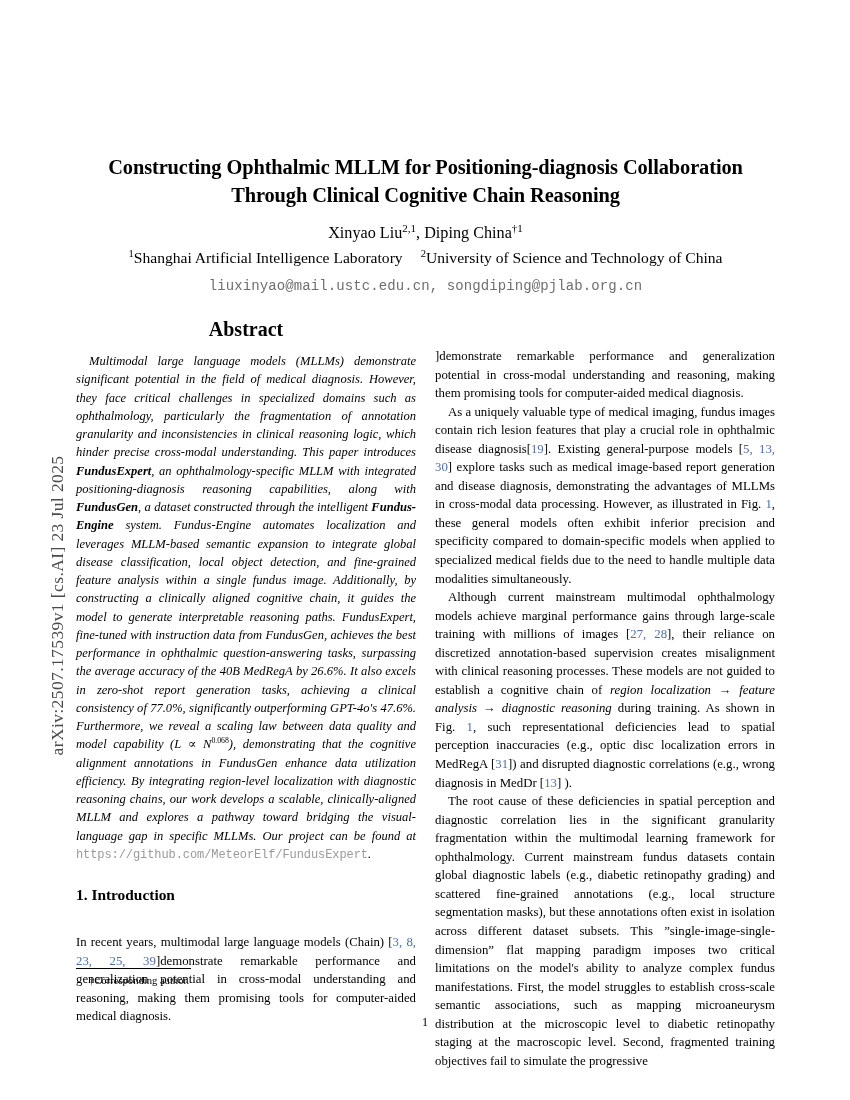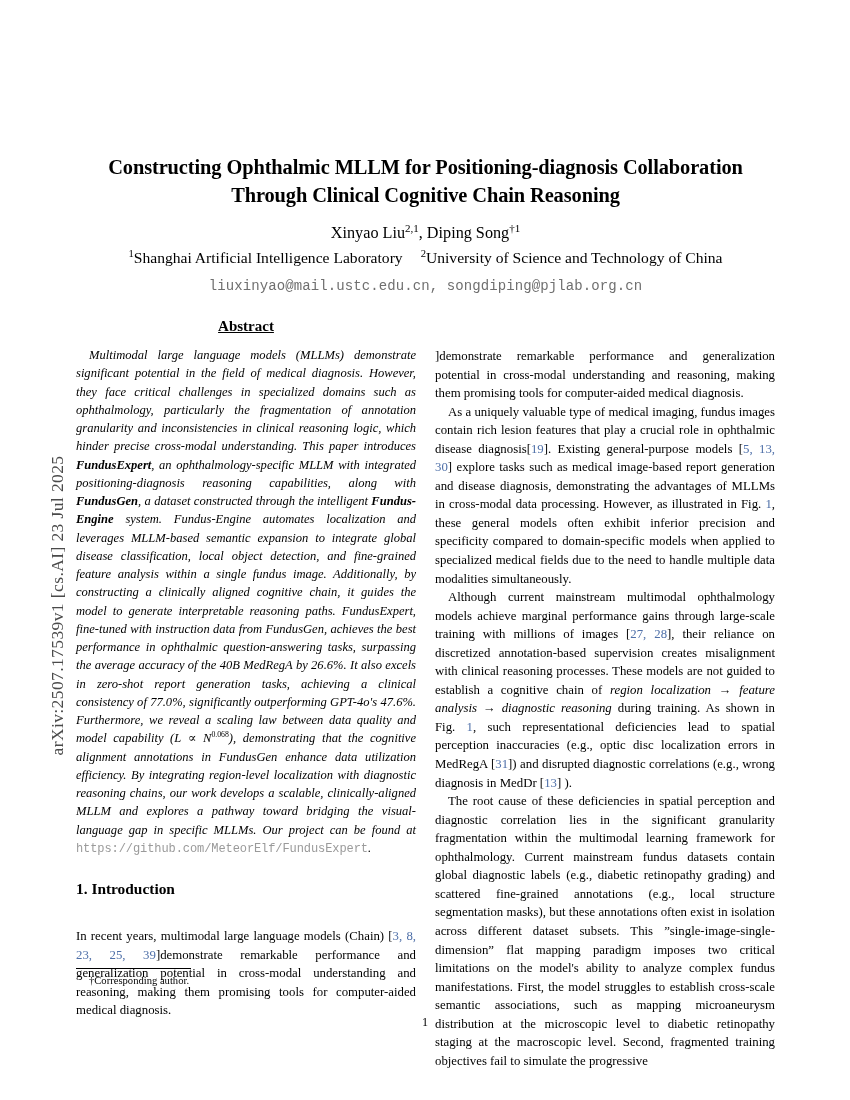--- a/index.html
+++ b/index.html
@@ -83,24 +83,23 @@
   .col {
     position: absolute;
     top: 318px;
     width: 340px;
   }
   .col-left  { left: 76px; }
   .col-right { left: 435px; }
 
   .section-head-center {
     text-align: center;
-    font-size: 15px;
+    font-size: 20px;
     font-weight: bold;
     margin: 0 0 11px 0;
-    text-decoration: underline;
   }
   .section-head {
     font-size: 15.4px;
     font-weight: bold;
     margin: 0 0 15px 0;
   }
 
   .abstract-body p,
   .body-text p {
     margin: 0;
@@ -174,21 +173,21 @@
   <div class="arxiv-stamp">arXiv:2507.17539v1  [cs.AI]  23 Jul 2025</div>
 
   <div class="title-block">
     <h1 class="paper-title">
       <span>Constructing Ophthalmic MLLM for Positioning-diagnosis Collaboration</span><br>
       <span>Through Clinical Cognitive Chain Reasoning</span>
     </h1>
   </div>
 
   <div class="authors-block">
-    <div class="author-line"><span>Xinyao Liu</span><sup>2,1</sup><span>, </span><span>Diping Song</span><sup>†1</sup></div>
+    <div class="author-line"><span>Xinyao Liu</span><sup>2,1</sup><span>, </span><span>Diping China</span><sup>†1</sup></div>
     <div class="affil-line"><sup>1</sup><span>Shanghai Artificial Intelligence Laboratory</span><span class="affil-sep"></span><sup>2</sup><span>University of Science and Technology of China</span></div>
     <div class="email-line">liuxinyao@mail.ustc.edu.cn, songdiping@pjlab.org.cn</div>
   </div>
 
   <div class="col col-left">
 
     <h2 class="section-head-center">Abstract</h2>
 
     <div class="abstract-body">
       <p><span>Multimodal large language models (MLLMs) demonstrate significant potential in the field of medical diagnosis. However, they face critical challenges in specialized domains such as ophthalmology, particularly the fragmentation of annotation granularity and inconsistencies in clinical reasoning logic, which hinder precise cross-modal understanding. This paper introduces </span><b>FundusExpert</b><span>, an ophthalmology-specific MLLM with integrated positioning-diagnosis reasoning capabilities, along with </span><b>FundusGen</b><span>, a dataset constructed through the intelligent </span><b>Fundus-Engine</b><span> system. Fundus-Engine automates localization and leverages MLLM-based semantic expansion to integrate global disease classification, local object detection, and fine-grained feature analysis within a single fundus image. Additionally, by constructing a clinically aligned cognitive chain, it guides the model to generate interpretable reasoning paths. FundusExpert, fine-tuned with instruction data from FundusGen, achieves the best performance in ophthalmic question-answering tasks, surpassing the average accuracy of the 40B MedRegA by 26.6%. It also excels in zero-shot report generation tasks, achieving a clinical consistency of 77.0%, significantly outperforming GPT-4o's 47.6%. Furthermore, we reveal a scaling law between data quality and model capability (</span><span class="math">L</span> <span class="up">∝</span> <span class="math">N</span><span class="math-sup">0.068</span><span>), demonstrating that the cognitive alignment annotations in FundusGen enhance data utilization efficiency. By integrating region-level localization with diagnostic reasoning chains, our work develops a scalable, clinically-aligned MLLM and explores a pathway toward bridging the visual-language gap in specific MLLMs. Our project can be found at </span><span class="urlmono">https://github.com/MeteorElf/FundusExpert</span><span>.</span></p>

